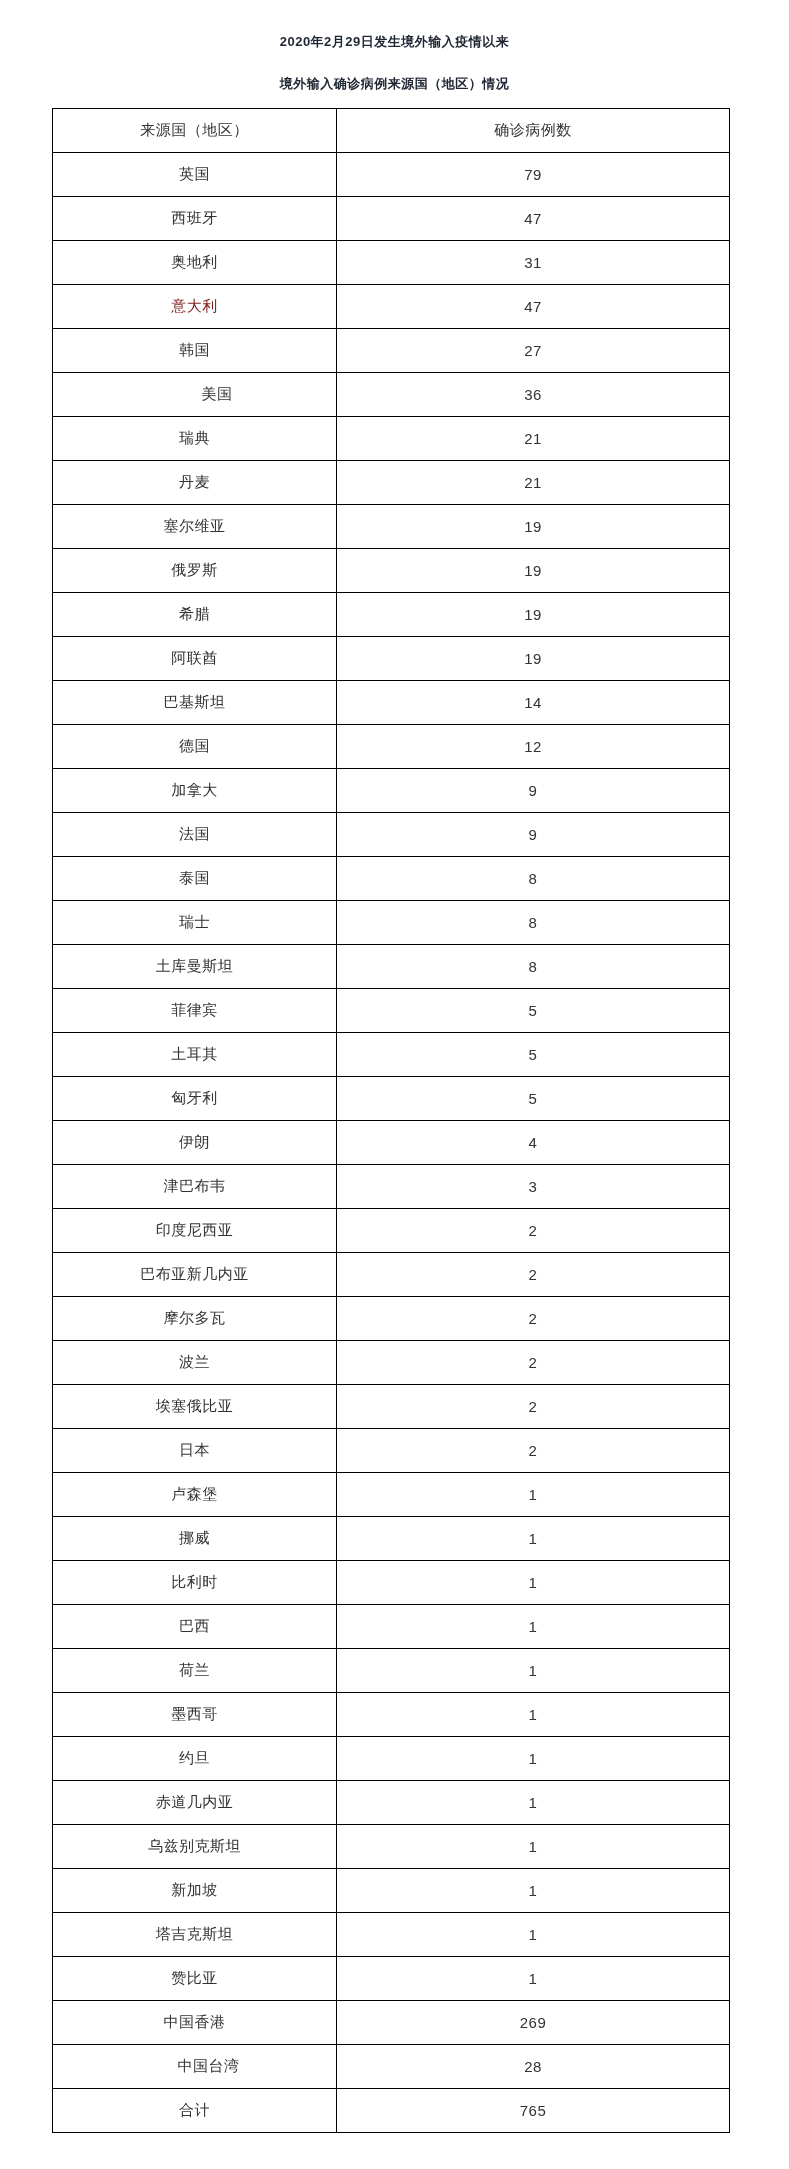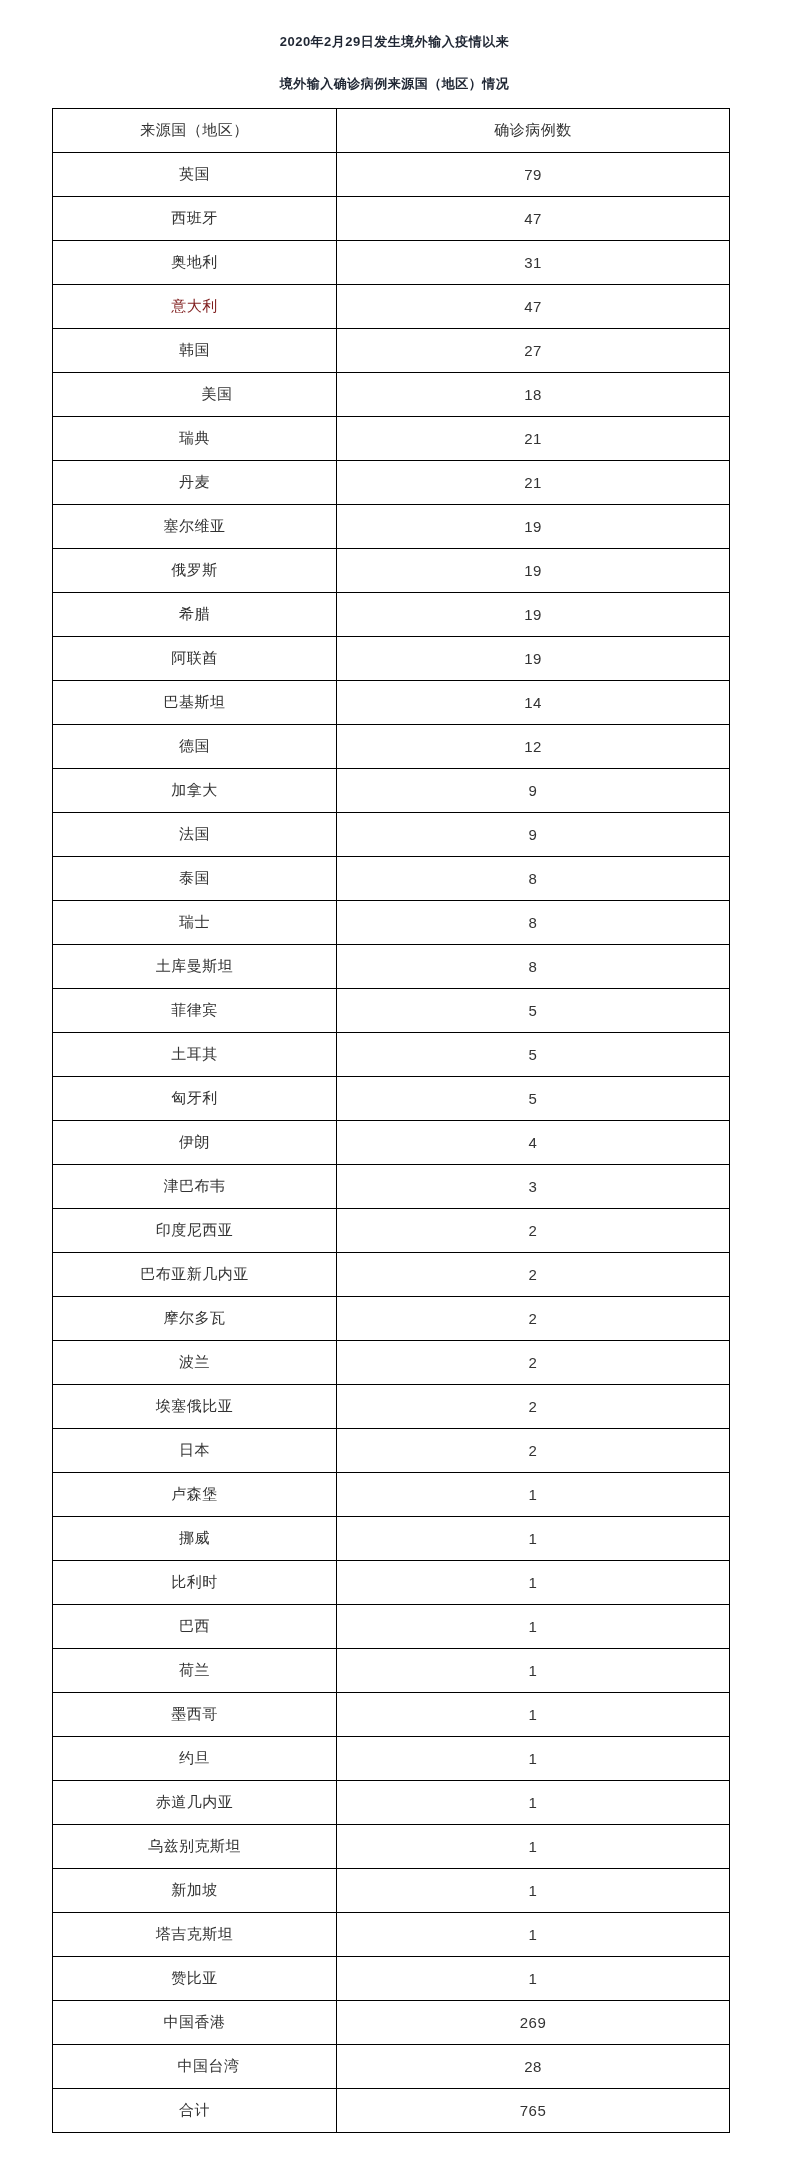--- a/index.html
+++ b/index.html
@@ -82,21 +82,21 @@
         <tr>
     <td style="color: #7f1d1d; border-color: rgb(0, 0, 0); margin-top: 30px;">意大利</td>
     <td style="color: rgb(51, 51, 51); border-color: rgb(0, 0, 0);">47</td>
   </tr>
         <tr>
     <td style="color: rgb(51, 51, 51); border-color: rgb(0, 0, 0);">韩国</td>
     <td style="color: rgb(51, 51, 51); border-color: rgb(0, 0, 0);">27</td>
   </tr>
         <tr>
     <td style="color: rgb(51, 51, 51); border-color: rgb(0, 0, 0); padding-left: 45px;">美国</td>
-    <td style="color: rgb(51, 51, 51); border-color: rgb(0, 0, 0);">18</td>
+    <td style="color: rgb(51, 51, 51); border-color: rgb(0, 0, 0);">36</td>
   </tr>
         <tr>
     <td style="color: rgb(51, 51, 51); border-color: rgb(0, 0, 0);">瑞典</td>
     <td style="color: rgb(51, 51, 51); border-color: rgb(0, 0, 0);">21</td>
   </tr>
         <tr>
     <td style="color: rgb(51, 51, 51); border-color: rgb(0, 0, 0); margin-left: 44px;">丹麦</td>
     <td style="color: rgb(51, 51, 51); border-color: rgb(0, 0, 0);">21</td>
   </tr>
         <tr>

